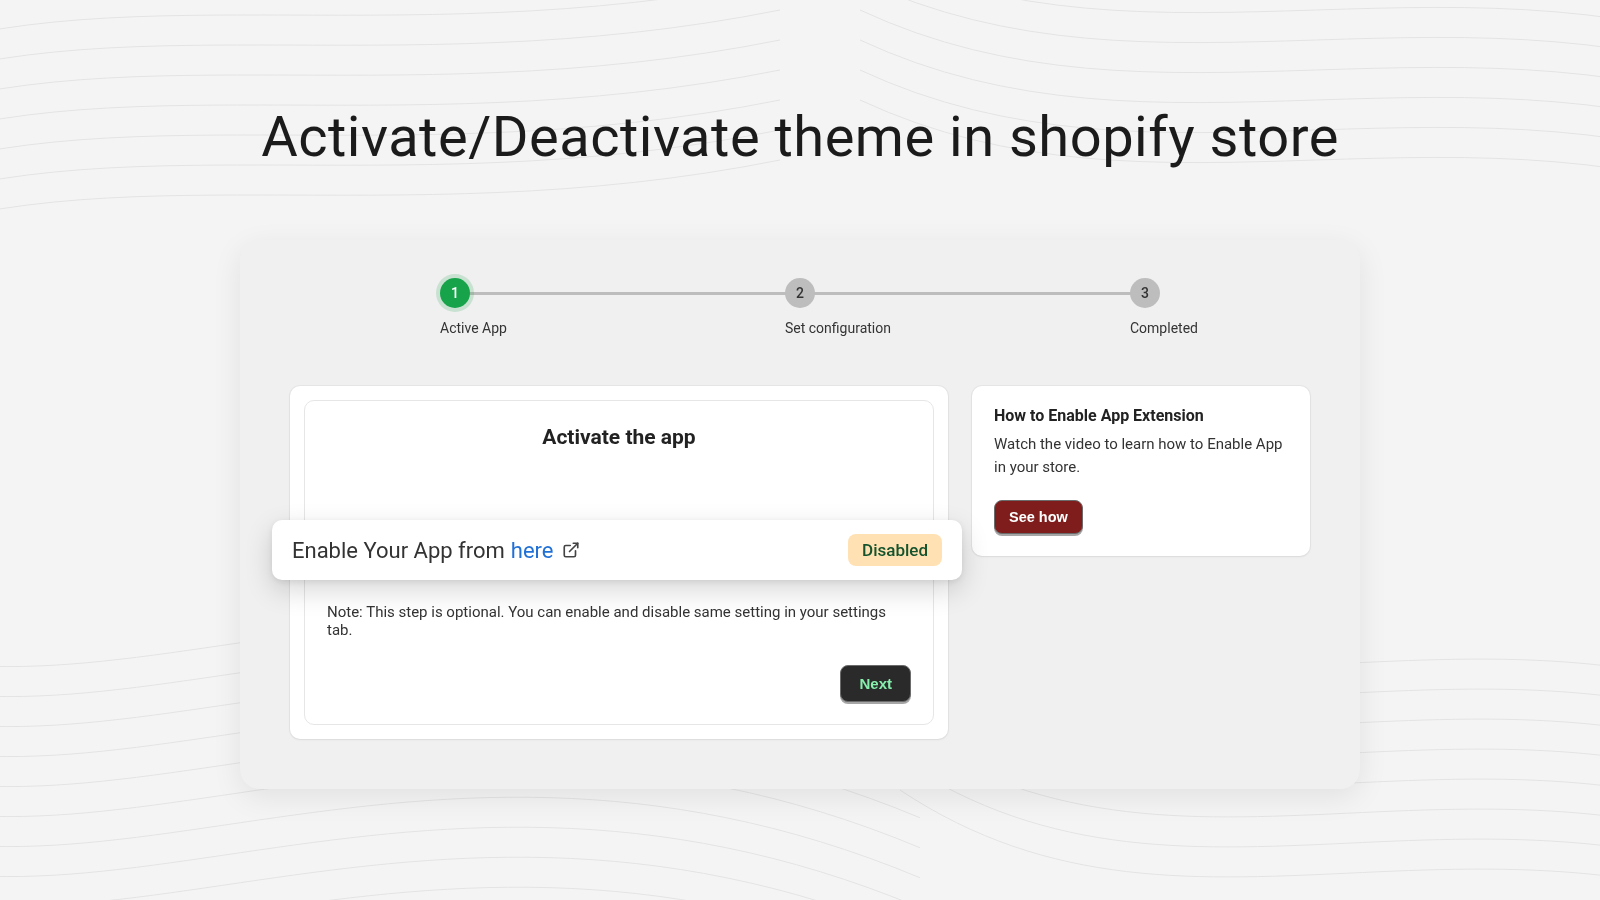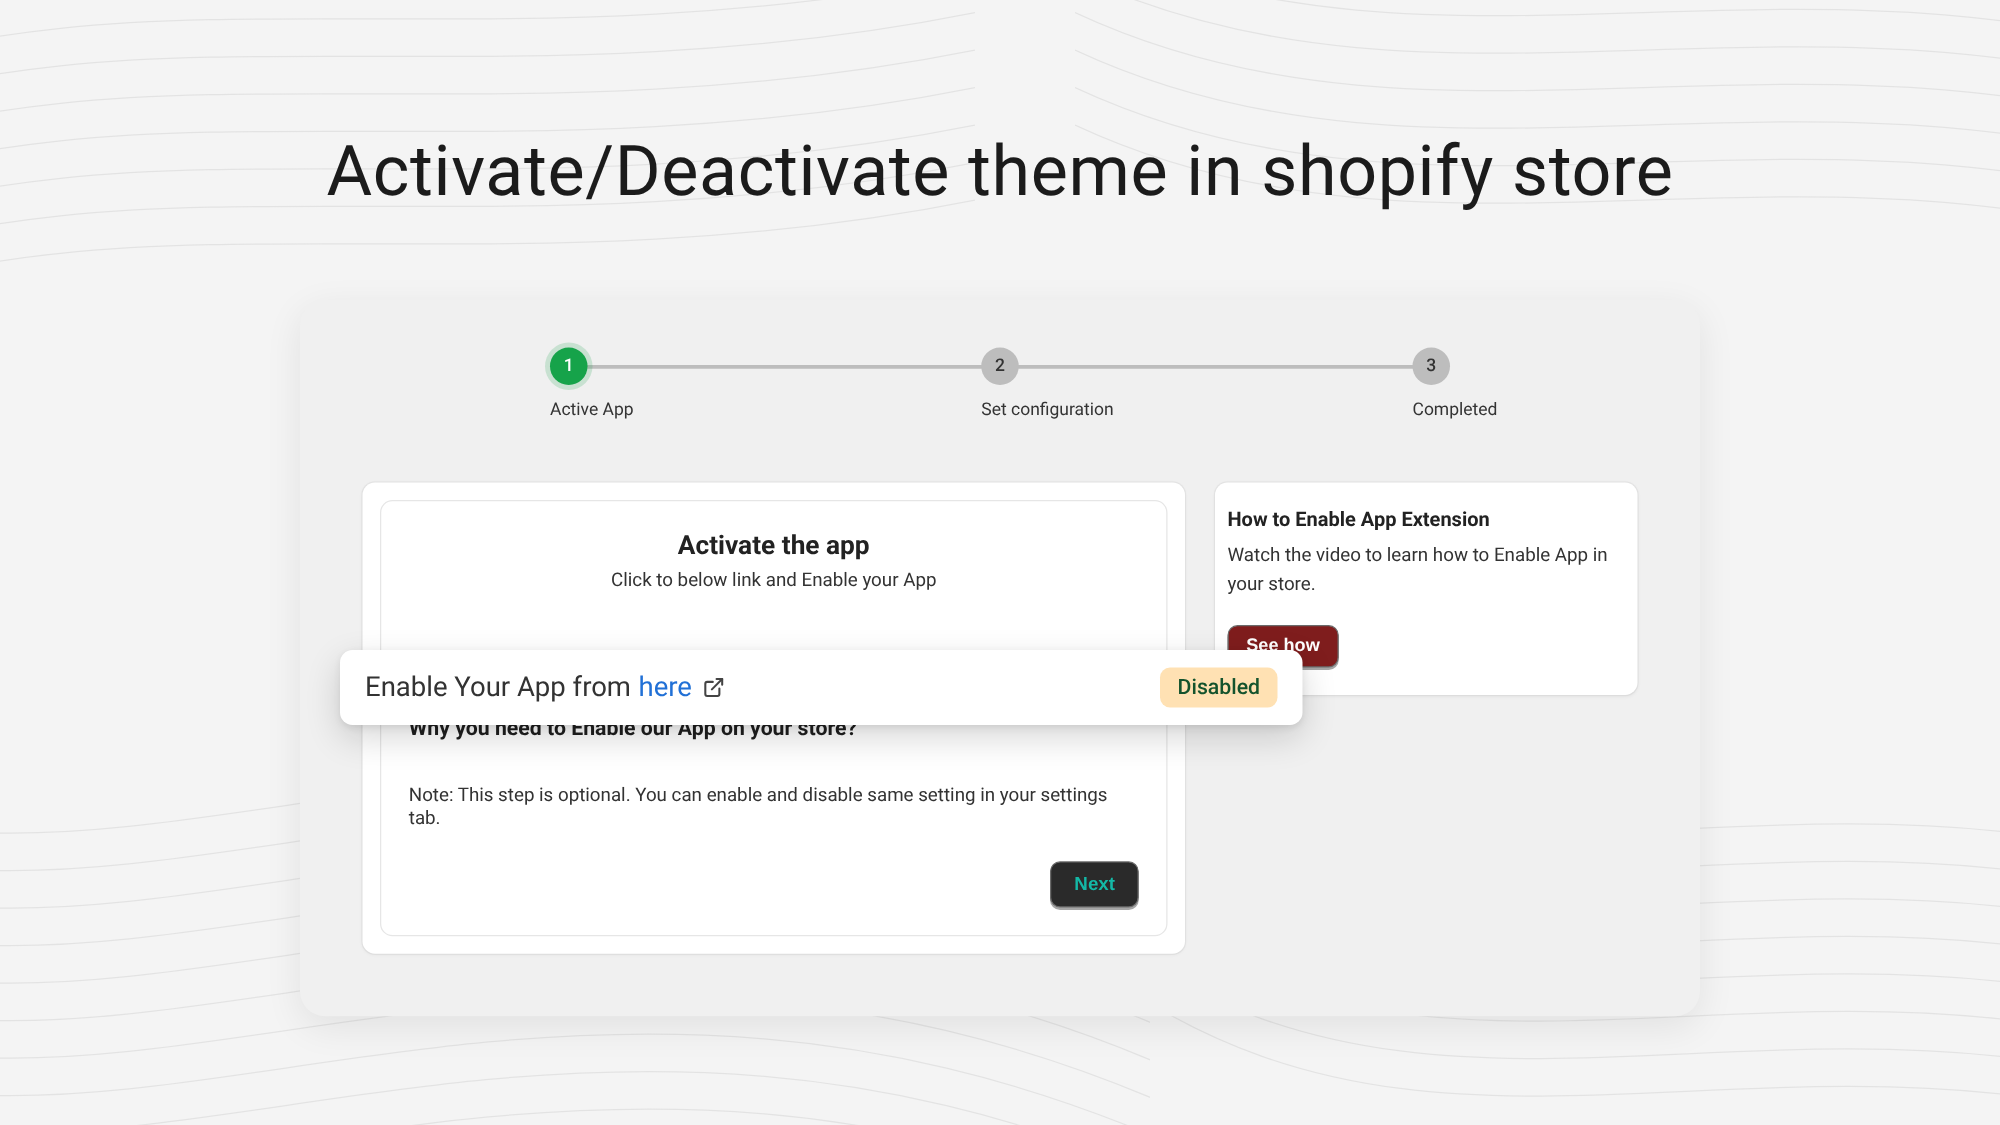--- a/index.html
+++ b/index.html
@@ -50,38 +50,38 @@
   .card-main-inner { border: 1px solid #e6e6e6; border-radius: 10px; padding: 24px 22px 22px; min-height: 310px; position: relative; }
   .card-main-inner h2 { text-align: center; font-size: 21px; font-weight: 700; color: #222; }
   .card-main-inner .sub { text-align: center; font-size: 15px; color: #333; margin-top: 6px; }
   .gap-for-popover { height: 92px; }
   .why { font-size: 17px; font-weight: 700; color: #1f1f1f; margin-top: 8px; }
   .why-body { font-size: 15px; color: #333; line-height: 1.55; margin-top: 14px; }
   .note-line { font-size: 15px; color: #333; margin-top: 34px; }
   .note-line b { font-weight: 400; }
   .next-row { text-align: right; margin-top: 26px; }
   .btn-next {
-    display: inline-block; background: #2a2a2a; color: #14b8a6; font-size: 15px; font-weight: 700;
+    display: inline-block; background: #2a2a2a; color: #86efac; font-size: 15px; font-weight: 700;
     padding: 9px 18px; border-radius: 8px; border: 1px solid #6b6b6b; box-shadow: 0 2px 0 rgba(0,0,0,.35);
     cursor: pointer;
   }
 
-  .card-side { flex: 1; padding: 20px 10px 22px; }
+  .card-side { flex: 1; padding: 20px 22px 22px; }
   .card-side h3 { font-size: 16px; font-weight: 700; color: #222; }
   .card-side p { font-size: 15px; color: #333; margin-top: 8px; line-height: 1.5; }
   .btn-seehow {
     display: inline-block; margin-top: 22px; background: #7f1d1d; color: #fff; font-size: 14.5px; font-weight: 600;
     padding: 8px 14px; border-radius: 8px; border: 1px solid #6b6b6b; box-shadow: 0 2px 0 rgba(0,0,0,.35);
     cursor: pointer;
   }
 
   
   .popover {
     position: absolute; z-index: 5; left: 272px; top: 520px;
-    width: 770px; background: #fff; border-radius: 10px;
+    width: 690px; background: #fff; border-radius: 10px;
     padding: 14px 20px; display: flex; align-items: center; justify-content: space-between;
     box-shadow: 0 10px 28px rgba(0,0,0,.16), 0 2px 6px rgba(0,0,0,.08);
   }
   .popover-left { font-size: 22px; color: #333; display: flex; align-items: center; gap: 6px; }
   .popover-left a { color: #2170d6; text-decoration: none; }
   .ext-icon { display: inline-flex; margin-left: 2px; }
   .badge-disabled {
     background: #ffe1b3; color: #14532d; font-size: 17px; font-weight: 500;
     padding: 6px 14px; border-radius: 8px;
   }
@@ -161,21 +161,20 @@
       <div class="step-dot">3</div>
       <div class="step-label">Completed</div>
     </div>
   </div>
 
   <div class="content-row">
 
     <div class="card card-main">
       <div class="card-main-inner">
         <h2>Activate the app</h2>
-        <div class="sub">Click to below link and Enable your App</div>
         <div class="gap-for-popover"></div>
         <div class="why">Why you need to Enable our App on your store?</div>
         <div class="note-line">
           <b>Note:</b><span> This step is optional. You can enable and disable same setting in your settings tab.</span>
         </div>
         <div class="next-row">
           <button class="btn-next">Next</button>
         </div>
       </div>
     </div>

